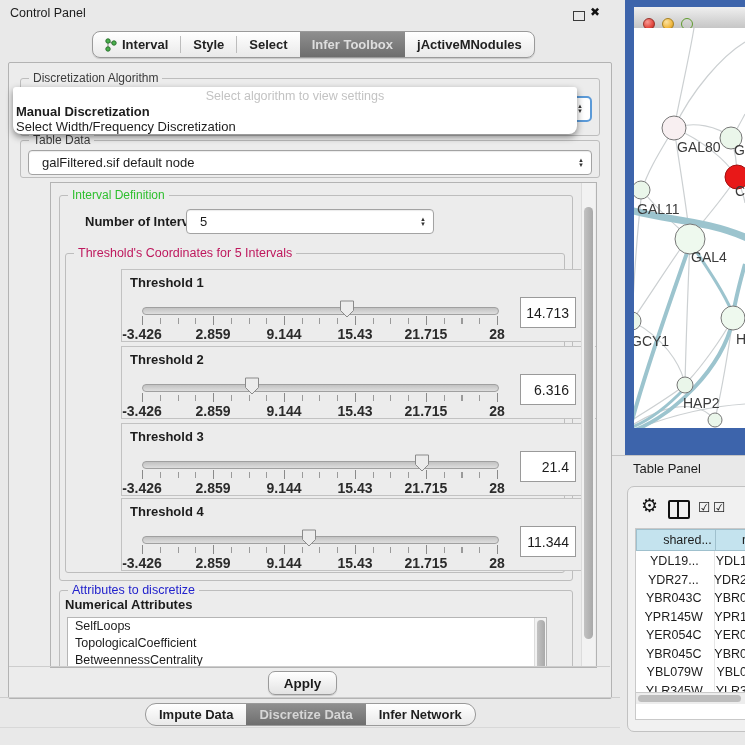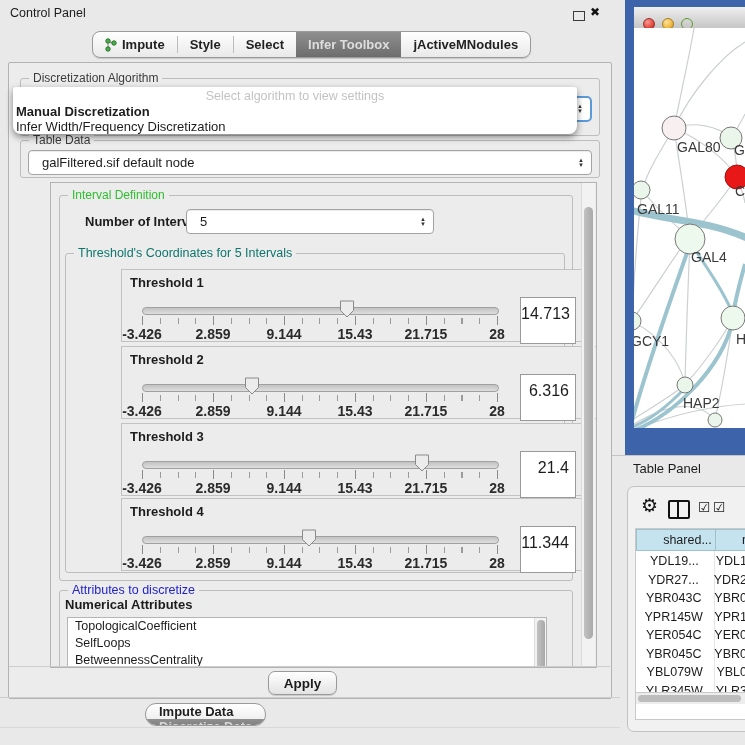--- a/index.html
+++ b/index.html
@@ -41,35 +41,35 @@
   .thr-title{position:absolute;left:8px;top:5px;font-size:13px;font-weight:bold;}
   .trackzone{position:absolute;left:20px;top:29px;width:355px;height:40px;}
   .track{position:absolute;left:0;top:8px;width:355px;height:6px;border:1px solid #a0a0a0;border-radius:4px;
          background:linear-gradient(#c2c2c2,#dedede);}
   .thumb{position:absolute;top:1px;width:16px;height:18px;}
   .ticks{position:absolute;left:0;top:19px;width:356px;height:6px;
          background:repeating-linear-gradient(to right,#9a9a9a 0 1px,transparent 1px 17.75px);}
   .tickM{position:absolute;top:17px;width:1px;height:9px;background:#8a8a8a;}
   .tickl{position:absolute;top:27px;transform:translateX(-50%);font-size:14px;font-weight:bold;
          color:#2b2b2b;white-space:nowrap;}
-  .valbox{position:absolute;left:398px;top:27px;width:56px;height:47px;background:#fff;
-          border:1px solid #9a9a9a;font-size:16px;line-height:31px;text-align:right;
+  .valbox{position:absolute;left:398px;top:27px;width:56px;height:31px;background:#fff;
+          border:1px solid #9a9a9a;font-size:14px;line-height:31px;text-align:right;
           padding-right:6px;box-sizing:border-box;}
 
   
   .sb-v{background:#f2f2f2;border-left:1px solid #dcdcdc;}
   .sb-thumb{position:absolute;background:linear-gradient(to right,#c2c2c2,#a9a9a9);border-radius:5px;}
 
   
   .btn{position:absolute;border:1px solid #9a9a9a;border-radius:7px;
        background:linear-gradient(#ffffff,#e3e3e3);font-size:13.5px;font-weight:bold;
        display:flex;align-items:center;justify-content:center;box-shadow:0 1px 1px rgba(0,0,0,.15);}
   .btabs{position:absolute;left:145px;top:703px;height:21px;display:flex;
          border:1px solid #9a9a9a;border-radius:11px;overflow:hidden;
-         background:linear-gradient(#ffffff,#e9e9e9);flex-direction:column;}
+         background:linear-gradient(#ffffff,#e9e9e9);}
   .btab{display:flex;align-items:center;padding:0 13px;font-size:13px;font-weight:bold;color:#1e1e1e;}
   .btab.sel{background:linear-gradient(#8f8f8f,#6f6f6f);color:#d6d6d6;}
 
   
   .listbox{position:absolute;background:#fff;border:1px solid #b5b5b5;overflow:hidden;}
   .listbox .item{font-size:12.5px;line-height:17px;padding-left:7px;white-space:nowrap;}
 
   
   .netframe{position:absolute;left:625px;top:0;width:120px;height:455px;background:#3d64ab;}
   .nettitle{position:absolute;left:634px;top:7px;width:111px;height:21px;
@@ -101,21 +101,21 @@
     <div class="tab">
       <span style="margin-right:5px;display:inline-flex;">
         <svg width="12" height="14" viewBox="0 0 12 14">
           <line x1="3" y1="3" x2="3" y2="11" stroke="#9a9a9a" stroke-width="1.3"></line>
           <line x1="3" y1="4" x2="9" y2="5" stroke="#9a9a9a" stroke-width="1.3"></line>
           <circle cx="3" cy="3" r="2.2" fill="#49b04c" stroke="#2d7330"></circle>
           <circle cx="3" cy="11" r="2.2" fill="#49b04c" stroke="#2d7330"></circle>
           <circle cx="9" cy="5" r="2.2" fill="#49b04c" stroke="#2d7330"></circle>
         </svg>
       </span>
-      <span>Impute</span>
+      <span>Interval</span>
     </div>
     <div class="tabsep"></div>
     <div class="tab">
         <span>Style</span>
       </div>
     <div class="tabsep"></div>
     <div class="tab">
         <span>Select</span>
       </div>
     <div class="tab sel">
@@ -135,21 +135,21 @@
   <div class="abs" style="left:570px;top:96px;width:22px;height:26px;border:2px solid #5b9ad8;border-radius:5px;background:#fff;box-sizing:border-box;display:flex;align-items:center;justify-content:flex-end;">
     <span class="stepper">
         <span>▲</span>
         <span>▼</span>
       </span>
   </div>
 
   <div class="popup">
     <div class="hint">Select algorithm to view settings</div>
     <div class="item b">Manual Discretization</div>
-    <div class="item">Infer Width/Frequency Discretization</div>
+    <div class="item">Select Width/Frequency Discretization</div>
   </div>
 
   <div class="gb" style="left:20px;top:140px;width:578px;height:36px;">
     <span class="gb-t" style="color:#3c3c3c;">Table Data</span>
   </div>
   <div class="combo" style="left:28px;top:150px;width:562px;height:23px;">
     <span class="val">galFiltered.sif default node</span>
     <span class="stepper">
         <span>▲</span>
         <span>▼</span>
@@ -164,21 +164,21 @@
     <div class="abs" style="left:34px;top:31px;font-size:13px;font-weight:bold;">Number of Intervals</div>
     <div class="combo" style="left:135px;top:26px;width:246px;height:23px;">
       <span class="val">5</span>
       <span class="stepper">
           <span>▲</span>
           <span>▼</span>
         </span>
     </div>
 
     <div class="gb" style="left:14px;top:70px;width:498px;height:318px;">
-      <span class="gb-t" style="color:#0f766e;font-size:12.5px;">Threshold's Coordinates for 5 Intervals</span>
+      <span class="gb-t" style="color:#be185d;font-size:12.5px;">Threshold's Coordinates for 5 Intervals</span>
     </div>
 
     <div class="thrbox" style="top:86px;">
       <div class="thr-title">Threshold 1</div>
       <div class="trackzone">
         <div class="track"></div>
         <div class="ticks"></div>
         <div class="thumb" style="left: calc(57.7% - 8px);">
           <svg width="16" height="18">
               <path d="M1.5,1 h13 v9.5 l-6.5,6.5 l-6.5,-6.5 z" fill="#ececec" stroke="#8a8a8a"></path>
@@ -285,22 +285,22 @@
         </div>
       <div class="valbox">11.344</div>
     </div>
 
     <div class="gb" style="left:8px;top:407px;width:512px;height:90px;">
       <span class="gb-t" style="color:#2222cc;font-size:12.5px;">Attributes to discretize</span>
     </div>
     <div class="abs" style="left:14px;top:414px;font-size:13px;font-weight:bold;text-align:right;">Numerical Attributes</div>
     <div class="listbox" style="left:16px;top:434px;width:478px;height:60px;">
       <div class="items">
+          <div class="item">SelfLoops</div>
           <div class="item">TopologicalCoefficient</div>
-          <div class="item">SelfLoops</div>
           <div class="item">BetweennessCentrality</div>
         </div>
       <div class="abs sb-v" style="right:0;top:0;width:11px;height:100%;">
         <div class="sb-thumb" style="left:1.5px;top:2px;width:8px;height:82%;"></div>
       </div>
     </div>
 
     <div class="abs sb-v" style="left:530px;top:0;width:13px;height:484px;">
       <div class="sb-thumb" style="left:2px;top:24px;width:9px;height:432px;"></div>
     </div>

